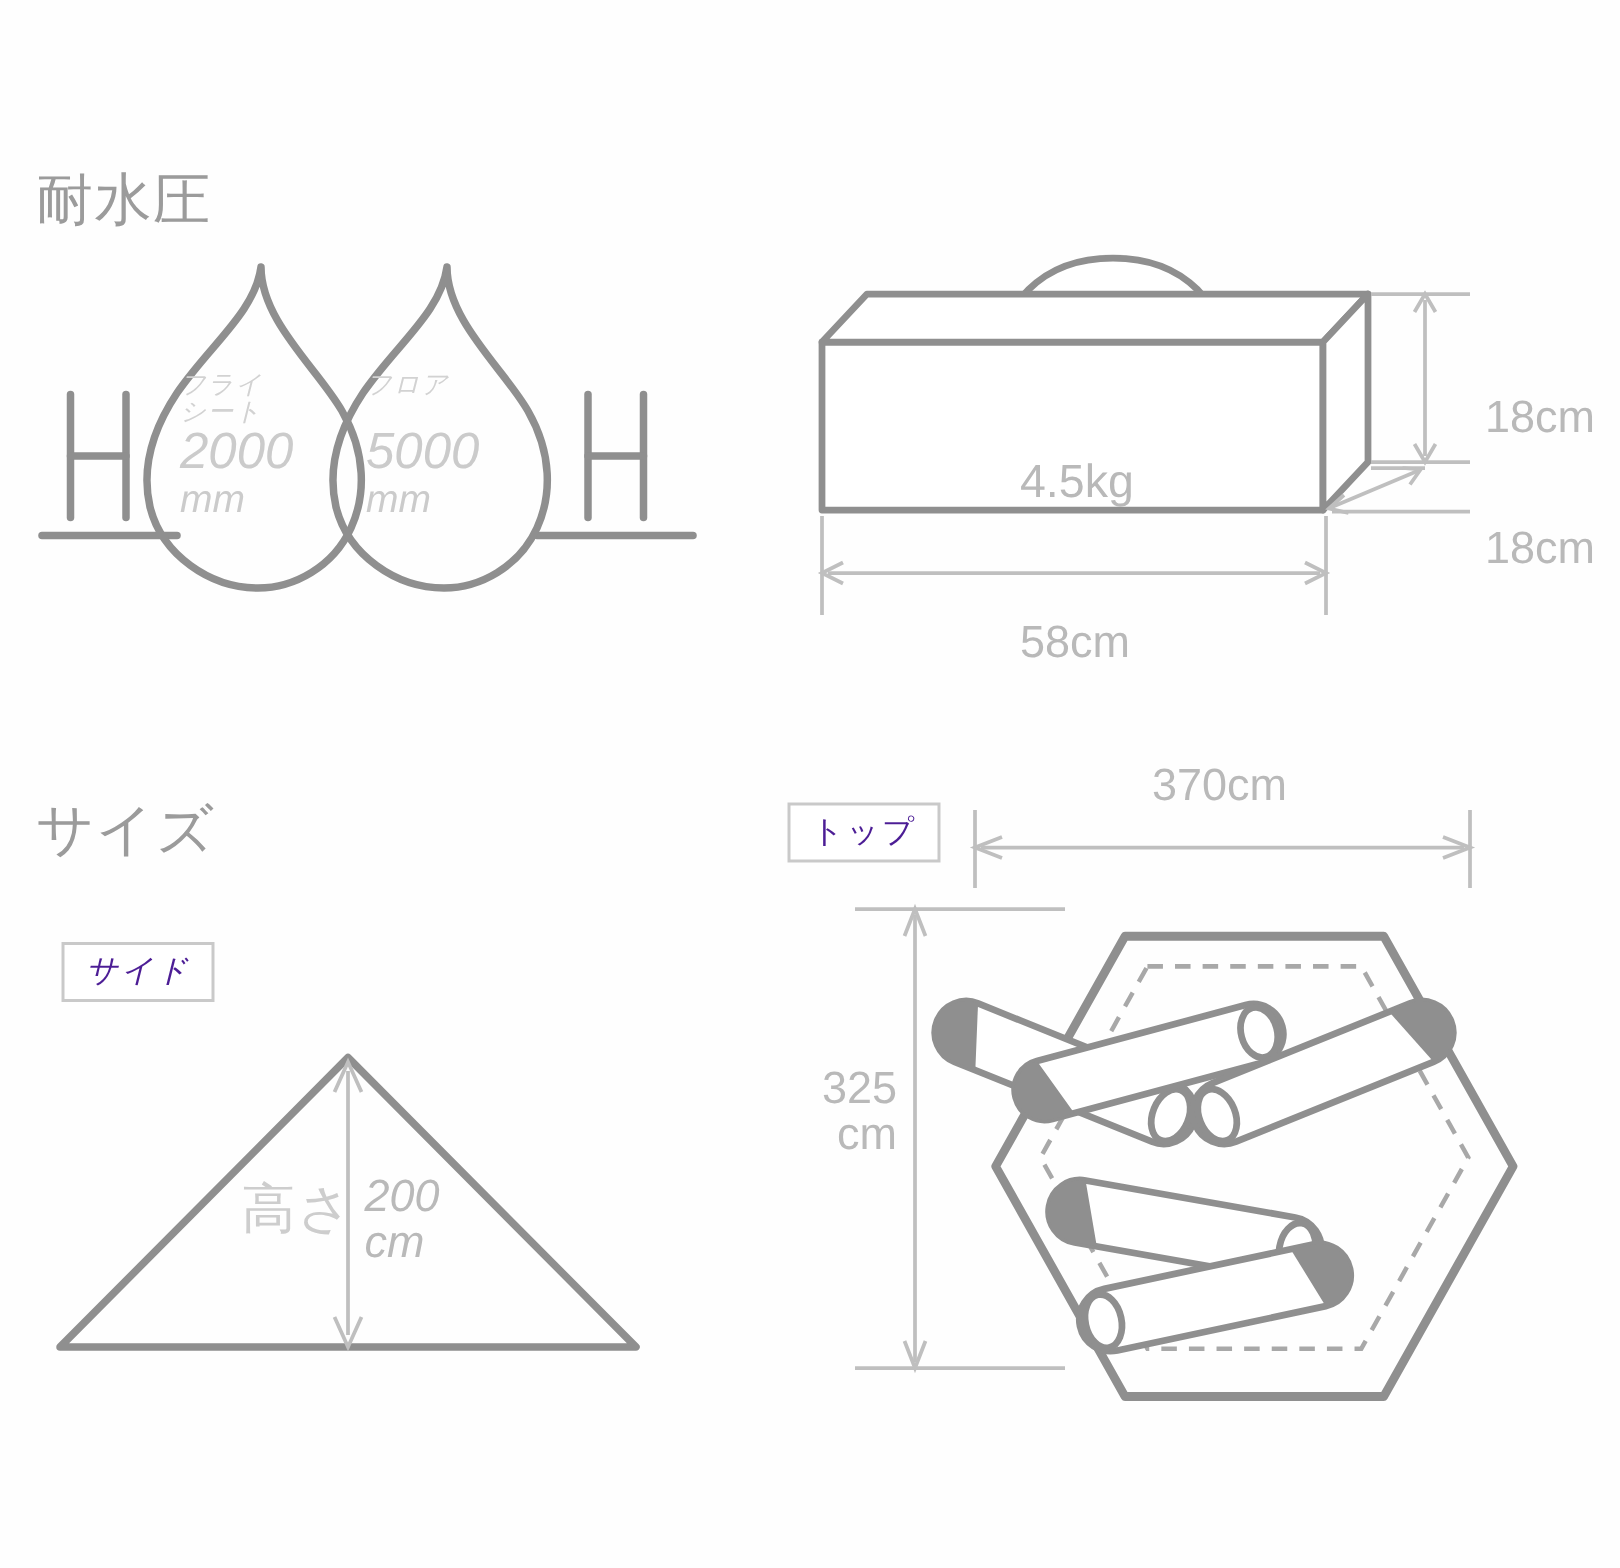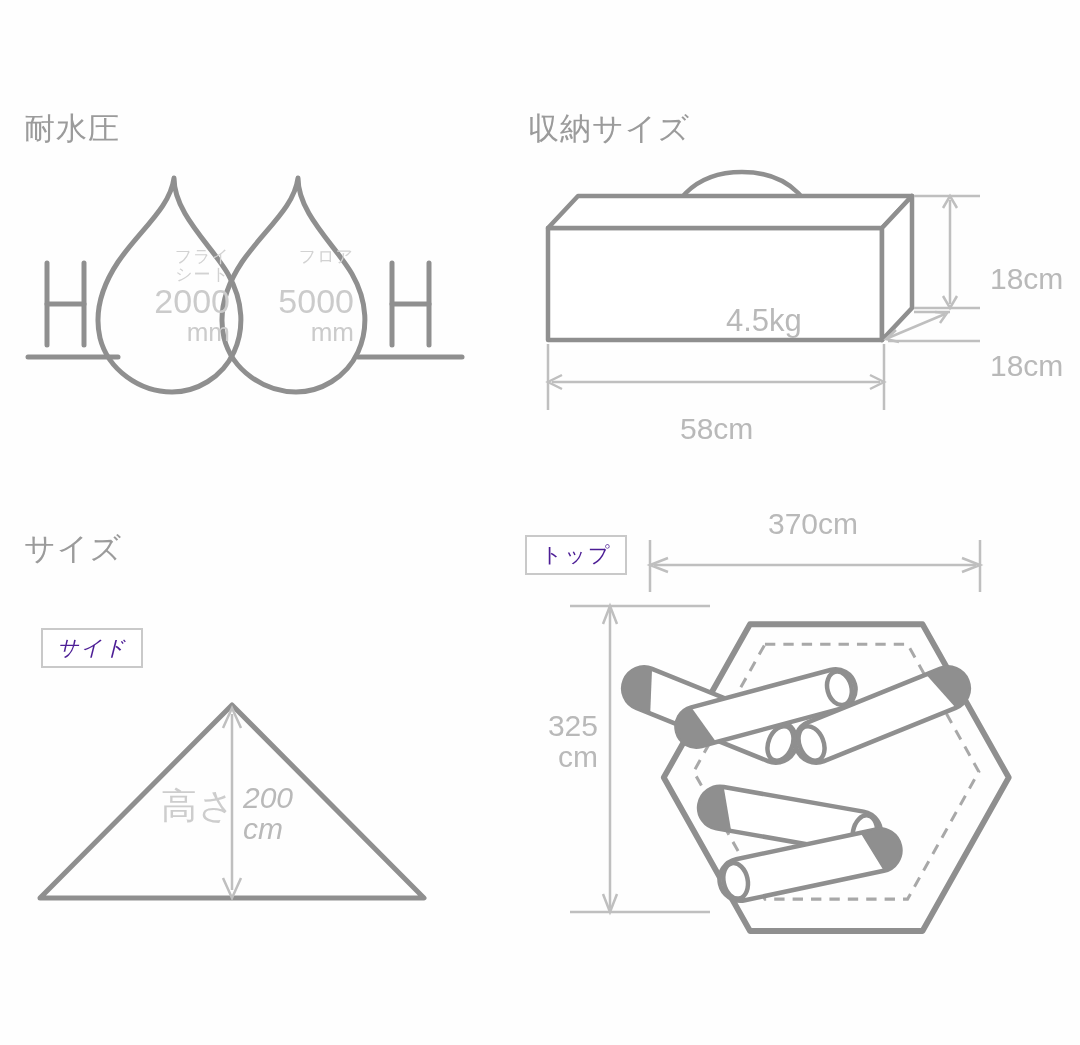--- a/index.html
+++ b/index.html
@@ -18,21 +18,21 @@
     position: absolute;
     inset: 0;
     background: #fefefe;
   }
   .panel {
     position: absolute;
   }
   .section-title {
     position: absolute;
     color: #9b9b9b;
-    font-size: 31px;
+    font-size: 38px;
     letter-spacing: 1px;
     white-space: nowrap;
     font-weight: 400;
   }
   .boxlabel {
     position: absolute;
     border: 2px solid #c9c9c9;
     color: #4c1d95;
     font-size: 21px;
     letter-spacing: 2px;
@@ -79,34 +79,34 @@
   .dimtext {
     position: absolute;
     color: #b9b9b9;
     font-size: 30px;
     white-space: nowrap;
     line-height: 1.04;
     letter-spacing: 0px;
   }
   .droptext {
     position: absolute;
-    text-align: right;
+    text-align: left;
     color: #cfcfcf;
     white-space: nowrap;
     line-height: 1.05;
+    font-style: italic;
   }
   .droptext .jp { font-size: 17px; letter-spacing: 1px; color: #d2d2d2; }
   .droptext .num { font-size: 34px; color: #cbcbcb; }
   .droptext .unit { font-size: 26px; color: #cbcbcb; }
   .kgtext {
     position: absolute;
     color: #b9b9b9;
     font-size: 31px;
     white-space: nowrap;
-    margin-left: 46px;
   }
   .heightlabel {
     position: absolute;
     color: #cdcdcd;
     font-size: 36px;
     letter-spacing: 1px;
     white-space: nowrap;
     margin-left: 15px;
   }
 </style>
@@ -164,21 +164,20 @@
     <div class="droptext" style="left:244px; top:248px; width:110px;">
       <div class="jp">フロア</div>
       <div class="jp" style="visibility:hidden;">&nbsp;</div>
       <div class="num">5000</div>
       <div class="unit">mm</div>
     </div>
   </div>
 
   <div class="panel" style="left:510px; top:0; width:570px; height:480px;">
 
-    <div class="section-title" style="left:18px; top:108px;">収納サイズ</div>
 
     <div class="svgwrap" style="left:0; top:0; width:570px; height:480px;">
       <svg width="570" height="480" viewBox="0 0 570 480">
 
         <g>
           <path class="stroke-bag" fill="none" d="M151 268
                    C 151 196, 190 172, 232 172
                    C 274 172, 313 196, 313 268"></path>
           <path class="stroke-bag" fill="none" d="M183 268
                    C 183 216, 208 198, 236 198

